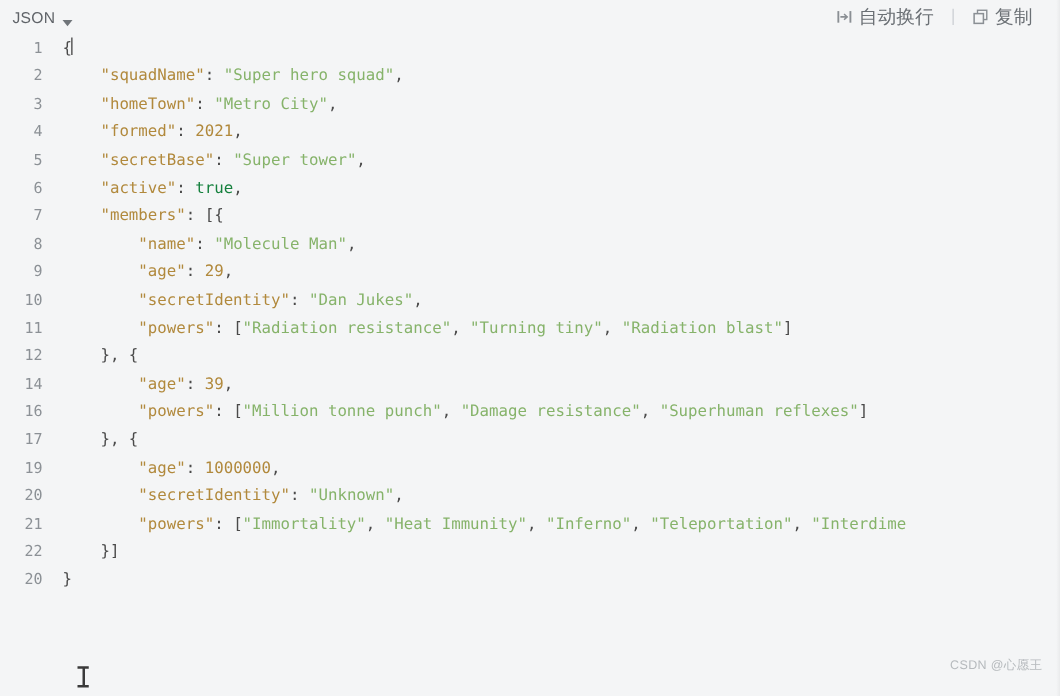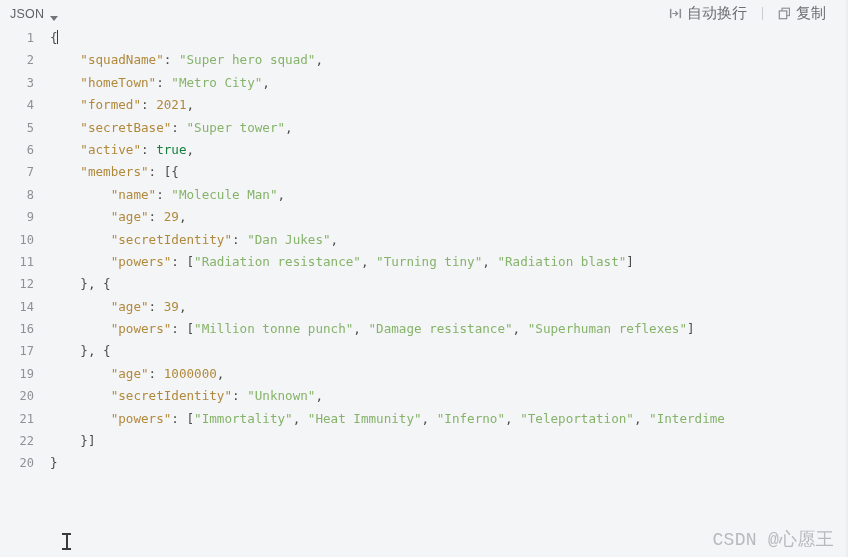--- a/index.html
+++ b/index.html
@@ -157,24 +157,24 @@
     width: 2px;
     height: 15px;
     background: #3a3a3a;
     display: block;
   }
 
   
   .watermark {
     position: absolute;
     right: 14px;
-    bottom: 6px;
-    font-size: 18px;
+    bottom: 18px;
+    font-size: 10px;
     color: #b6babd;
-    font-family: Liberation Mono, monospace;
+    font-family: Liberation Sans, sans-serif;
     user-select: none;
     letter-spacing: .3px;
   }
 
   
   .right-edge {
     position: absolute;
     top: 0;
     right: 0;
     width: 3px;

